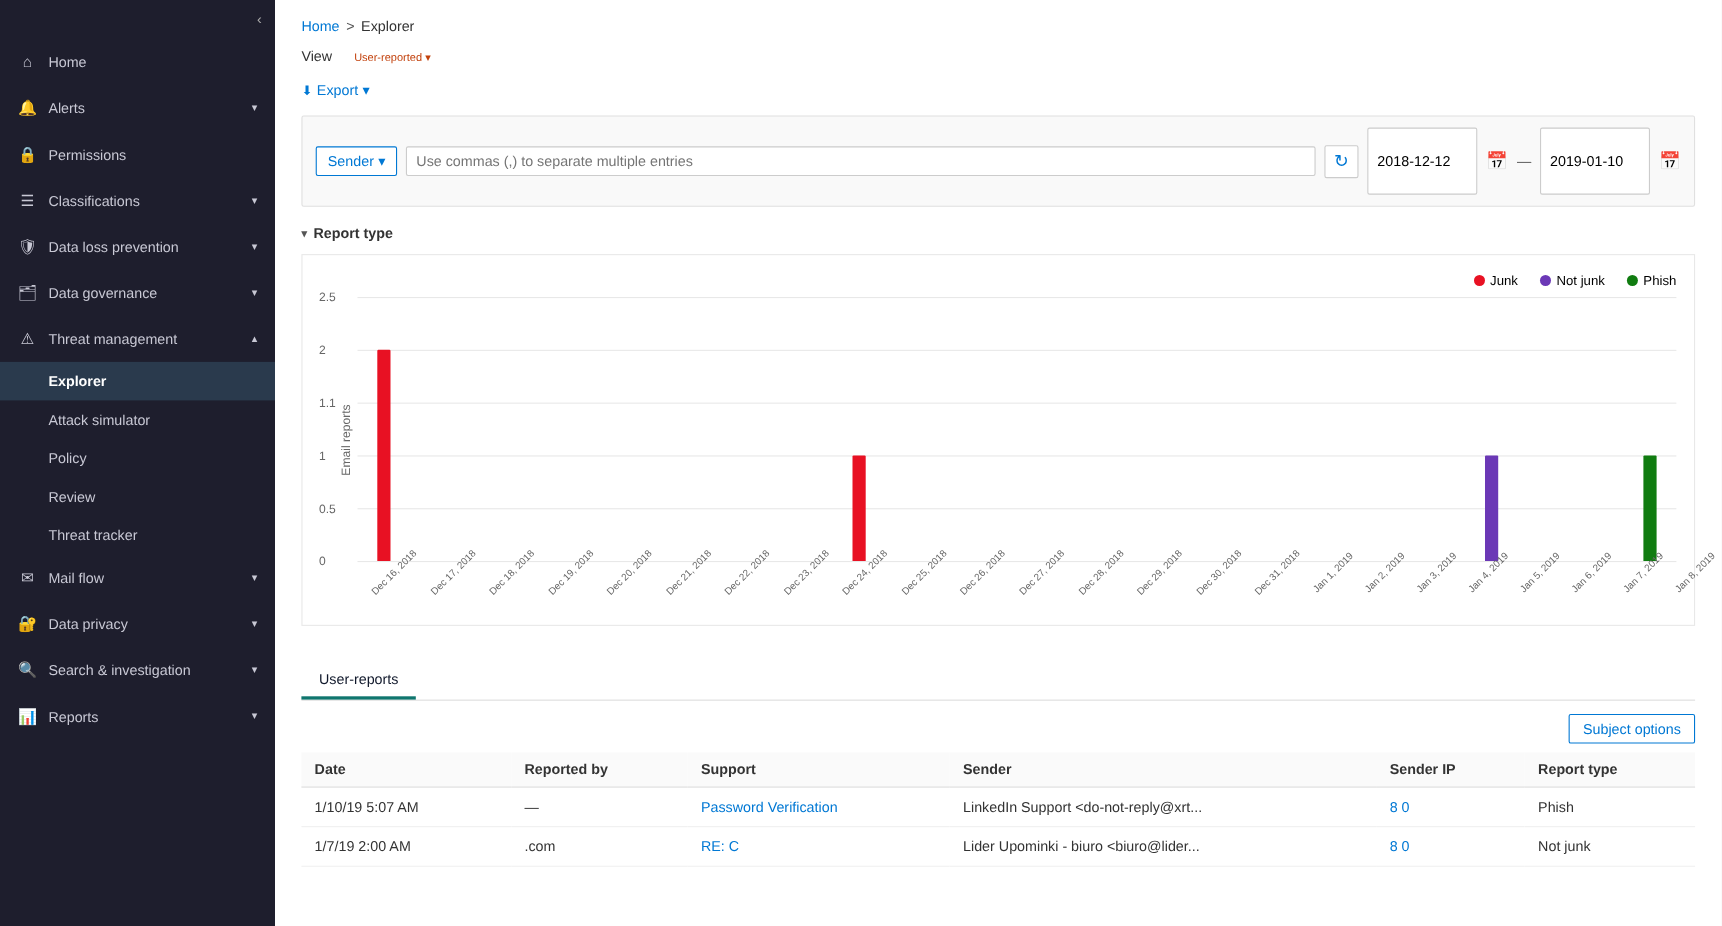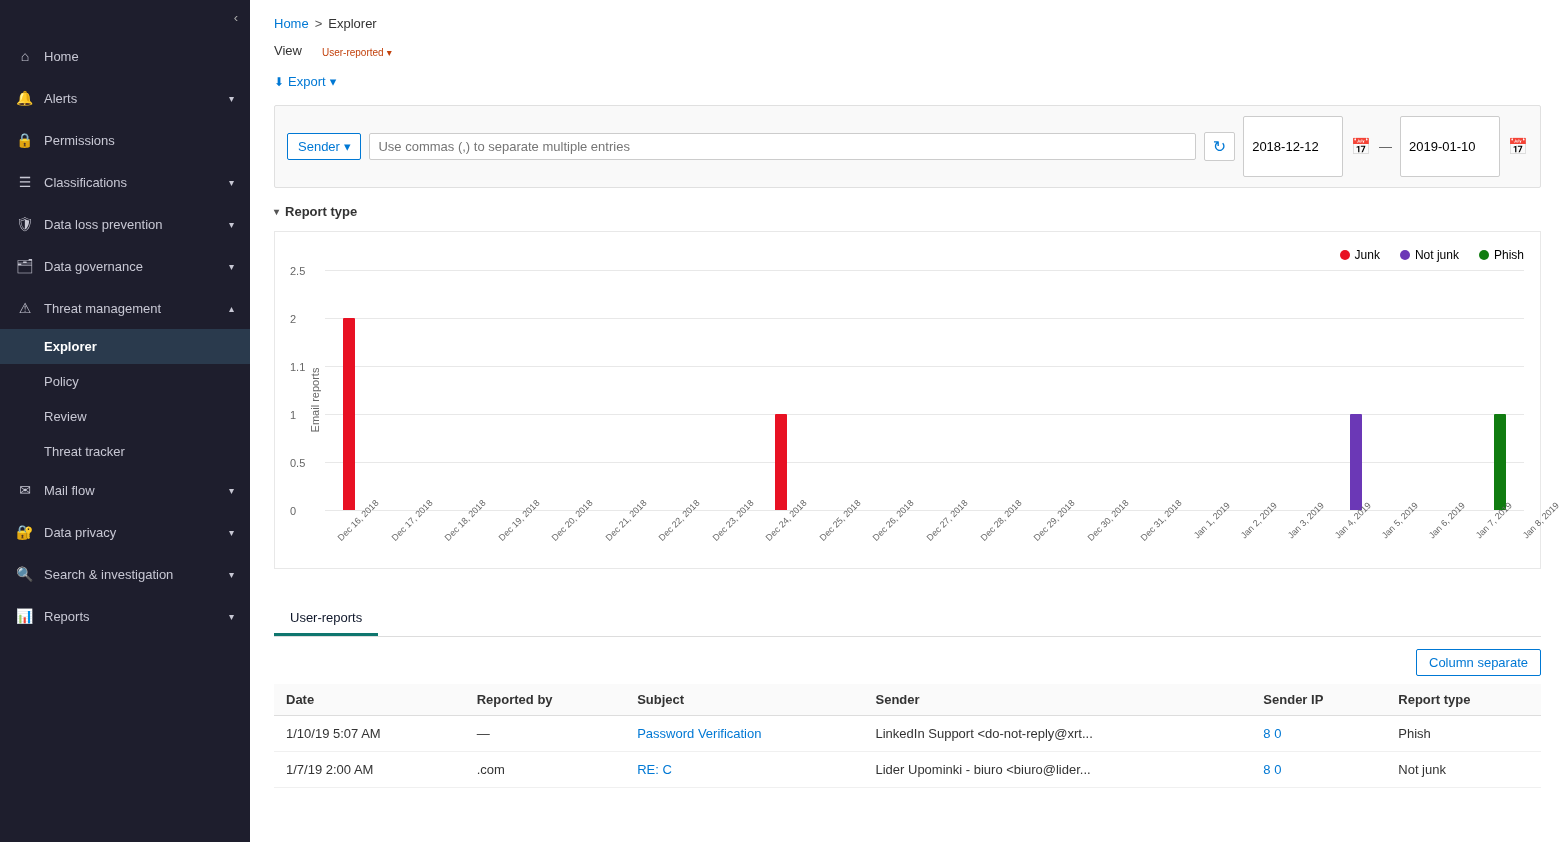--- a/index.html
+++ b/index.html
@@ -337,20 +337,23 @@
   </div>
 
   <div class="nav-item">
     <span class="icon">⚠</span>
     <span class="label">Threat management</span>
     <span class="chevron">▴</span>
   </div>
 
   <div class="nav-sub-item active">
     <span>Explorer</span>
+  </div>
+  <div class="nav-sub-item">
+    <span>Attack simulator</span>
   </div>
   <div class="nav-sub-item">
     <span>Policy</span>
   </div>
   <div class="nav-sub-item">
     <span>Review</span>
   </div>
   <div class="nav-sub-item">
     <span>Threat tracker</span>
   </div>
@@ -533,30 +536,30 @@
     </div>
 
     <div class="tabs-row">
       <div class="tab active">
         <span>User-reports</span>
       </div>
     </div>
 
     <div class="column-options-btn">
       <button class="col-btn">
-        <span>Column separate</span>
+        <span>Subject options</span>
       </button>
     </div>
 
     <table class="data-table">
       <thead>
         <tr>
           <th>Date</th>
           <th>Reported by</th>
-          <th>Subject</th>
+          <th>Support</th>
           <th>Sender</th>
           <th>Sender IP</th>
           <th>Report type</th>
         </tr>
       </thead>
       <tbody id="table-body">
       <tr>
             <td>1/10/19 5:07 AM</td>
             <td>—</td>
             <td class="link">Password Verification</td>

